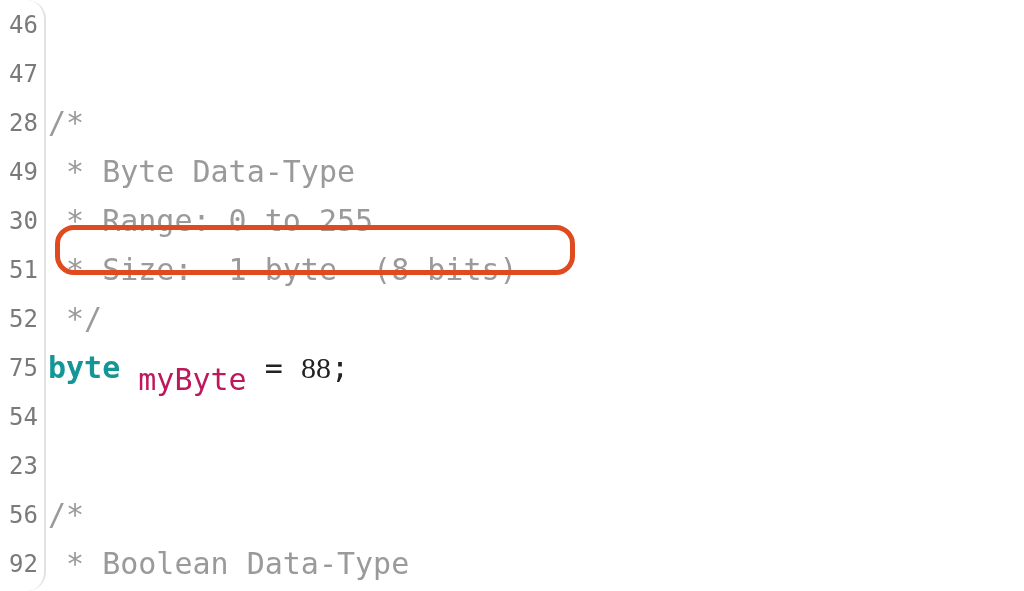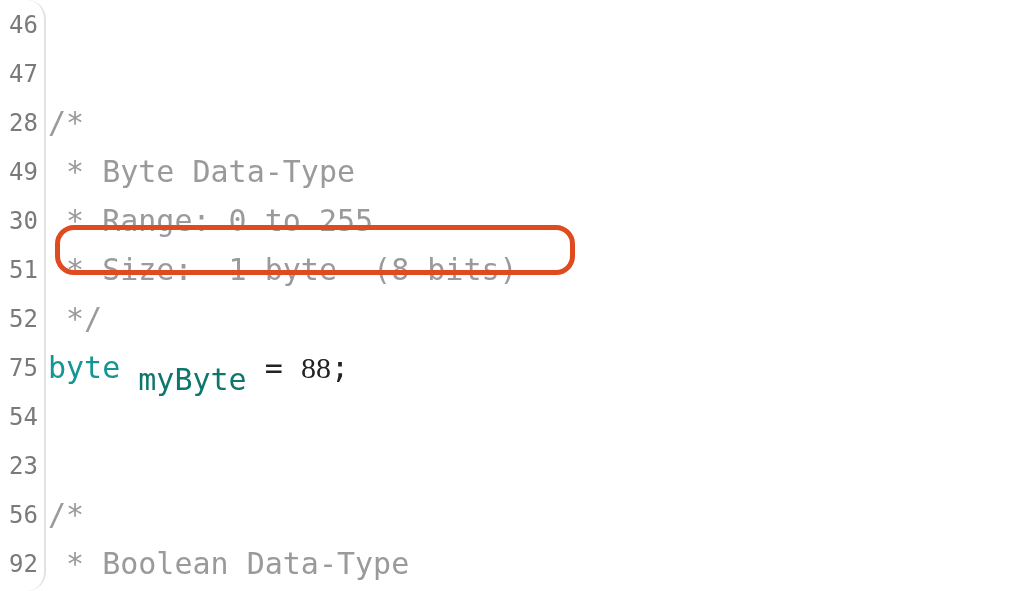--- a/index.html
+++ b/index.html
@@ -32,22 +32,22 @@
     color: #222;
   }
   .row {
     height: 49px;
     display: flex;
     align-items: center;
   }
   .gutter .row { justify-content: flex-end; padding-right: 2px; }
   .code .row { justify-content: flex-start; }
   .tok-comment { color: #9a9a9a; }
-  .tok-keyword { color: #149696; }
-  .tok-ident   { color: #0f766e; margin-top: 24px; }
+  .tok-keyword { color: #149696; font-weight: bold; }
+  .tok-ident   { color: #be185d; margin-top: 24px; }
   .tok-op      { color: #222; }
   .tok-number  { color: #222; font-family: Liberation Serif, serif; }
 
   .highlight-box {
     position: absolute;
     border: 5px solid #e04a1f;
     pointer-events: none;
   }
 </style>
 </head>

